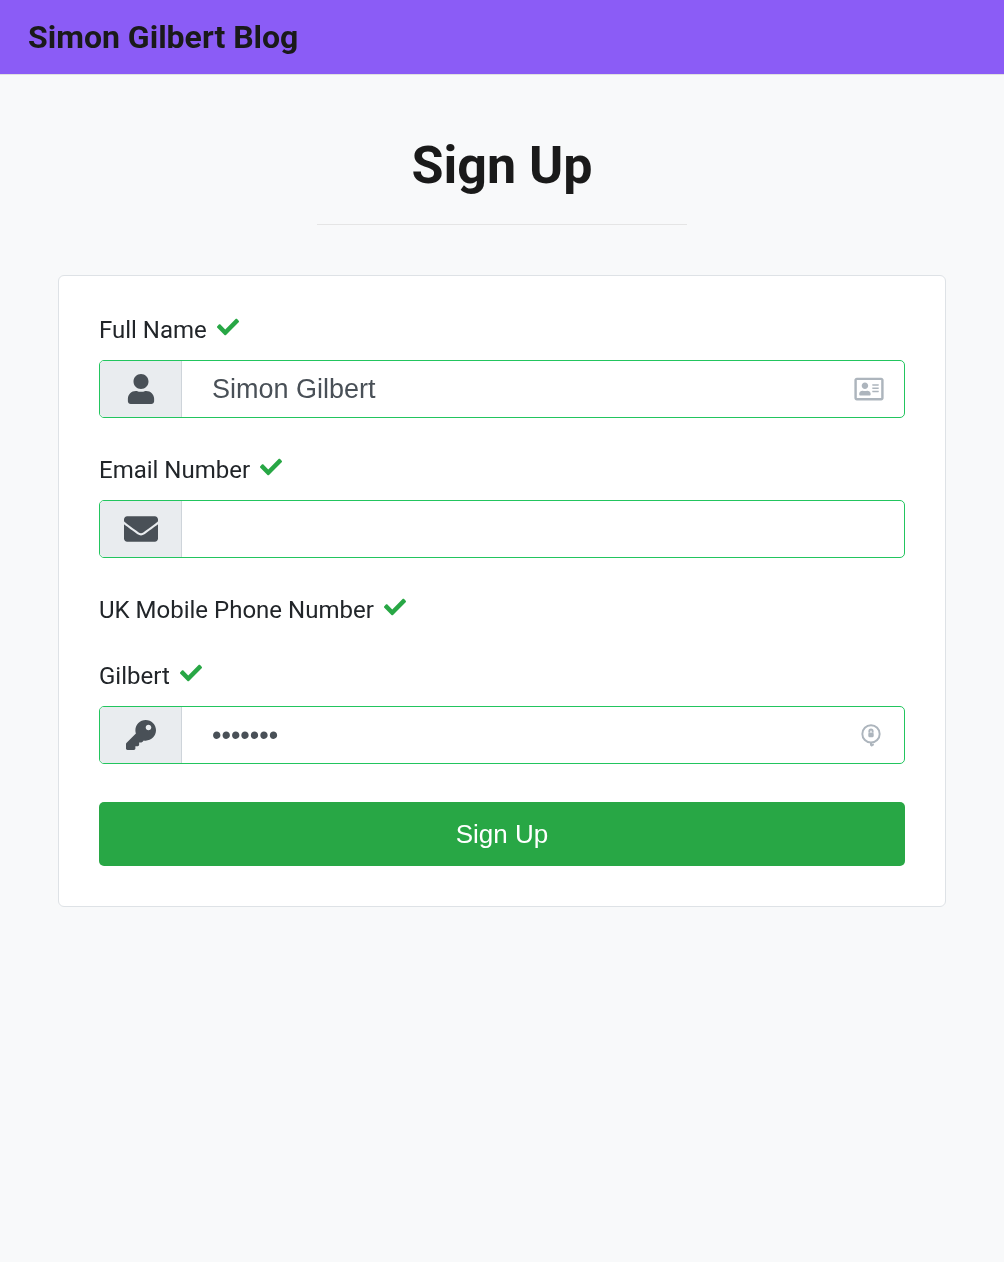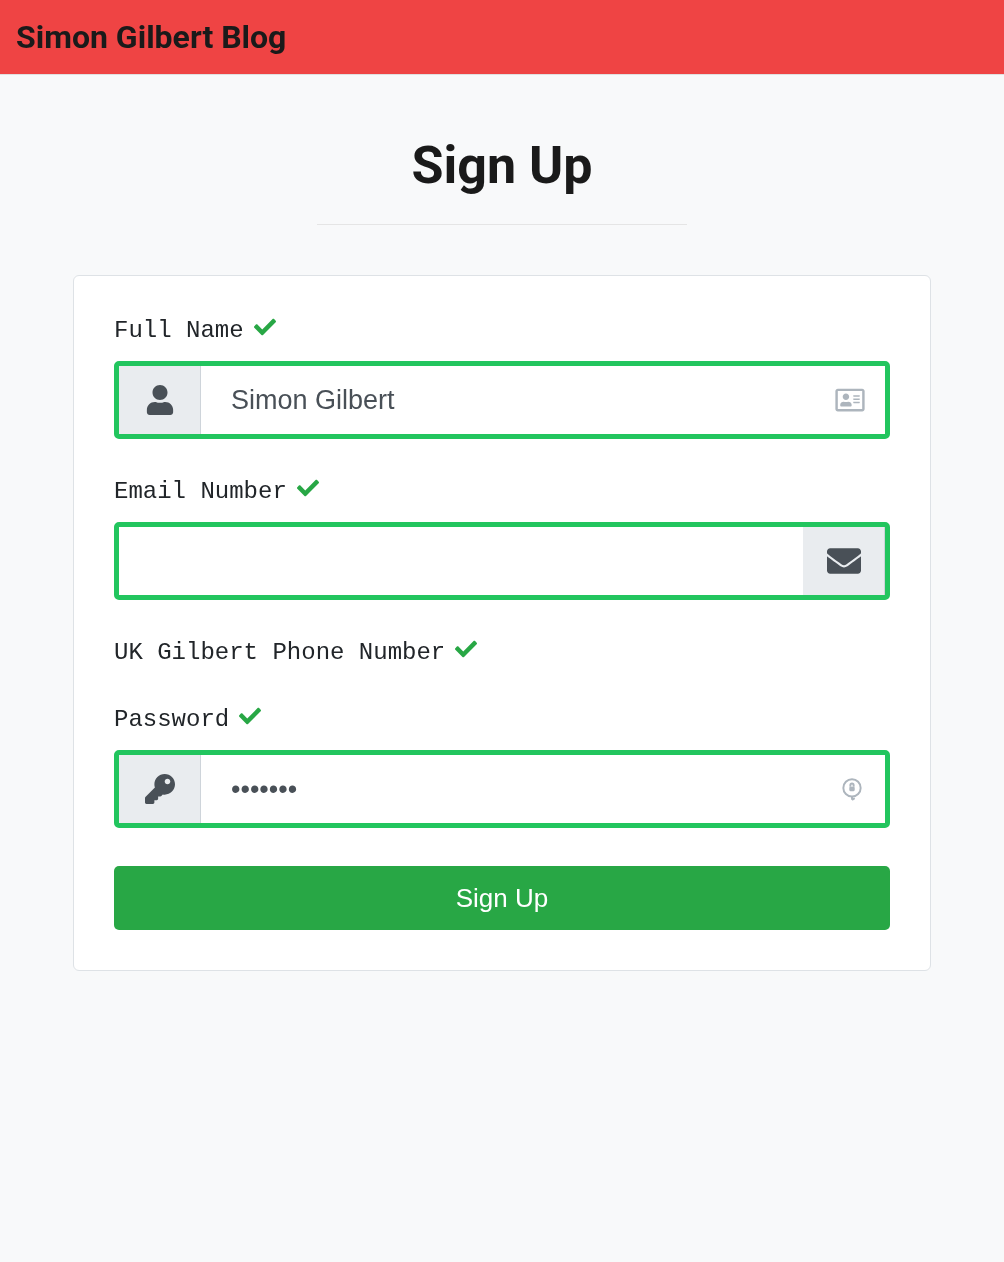--- a/index.html
+++ b/index.html
@@ -6,33 +6,33 @@
       box-sizing: border-box;
       margin: 0;
       padding: 0;
     }
     body {
       font-family: -apple-system, BlinkMacSystemFont, "Segoe UI", Roboto, "Helvetica Neue", Arial, sans-serif;
       background: #f8f9fa;
       color: #212529;
     }
     .navbar {
-      background: #ef4444;
+      background: #8b5cf6;
       border-bottom: 1px solid #e0e0e0;
-      padding: 18px 16px;
+      padding: 18px 28px;
     }
     .navbar-brand {
       font-size: 32px;
       font-weight: 700;
       color: #1a1a1a;
     }
     .container {
       max-width: 1004px;
       margin: 0 auto;
-      padding: 0 35px;
+      padding: 0 20px;
     }
     .page-header {
       text-align: center;
       margin-top: 60px;
       margin-bottom: 50px;
     }
     .page-title {
       font-size: 52px;
       font-weight: 700;
       color: #1a1a1a;
@@ -51,34 +51,32 @@
     .form-group {
       margin-bottom: 38px;
     }
     .form-label {
       font-size: 24px;
       color: #212529;
       display: flex;
       align-items: center;
       gap: 10px;
       margin-bottom: 16px;
-      font-family: Liberation Mono, monospace;
     }
     .check-icon {
       width: 22px;
       height: 22px;
       fill: #28a745;
     }
     .input-group {
       display: flex;
-      border: 5px solid #22c55e;
+      border: 1px solid #22c55e;
       border-radius: 5px;
       overflow: hidden;
-      height: 78px;
-      justify-content: flex-end;
+      height: 58px;
     }
     .input-group-prepend {
       background: #e9ecef;
       border-right: 1px solid #ced4da;
       width: 82px;
       display: flex;
       align-items: center;
       justify-content: center;
     }
     .input-group-prepend svg {
@@ -184,33 +182,33 @@
           <svg class="envelope-icon" viewBox="0 0 512 512">
               <path d="M502.3 190.8c3.9-3.1 9.7-.2 9.7 4.7V400c0 26.5-21.5 48-48 48H48c-26.5 0-48-21.5-48-48V195.6c0-5 5.7-7.8 9.7-4.7 22.4 17.4 52.1 39.5 154.1 113.6 21.1 15.4 56.7 47.8 92.2 47.6 35.7.3 72-32.8 92.3-47.6 102-74.1 131.6-96.3 154-113.7zM256 320c23.2.4 56.6-29.2 73.4-41.4 132.7-96.3 142.8-104.7 173.4-128.7 5.8-4.5 9.2-11.5 9.2-18.9v-19c0-26.5-21.5-48-48-48H48C21.5 64 0 85.5 0 112v19c0 7.4 3.4 14.3 9.2 18.9 30.6 23.9 40.7 32.4 173.4 128.7 16.8 12.2 50.2 41.8 73.4 41.4z"></path>
             </svg>
         </div>
       </div>
     </div>
 
     
     <div class="form-group">
       <label class="form-label">
-        <span>UK Gilbert Phone Number</span>
-        <span>
-          <svg class="check-icon" viewBox="0 0 512 512">
-              <path d="M173.9 439.4l-166.4-166.4c-10-10-10-26.2 0-36.2l36.2-36.2c10-10 26.2-10 36.2 0L192 312.7 432.1 72.6c10-10 26.2-10 36.2 0l36.2 36.2c10 10 10 26.2 0 36.2L210.1 439.4c-10 10-26.2 10-36.2 0z"></path>
-            </svg>
-        </span>
-      </label>
-    </div>
-
-    
-    <div class="form-group">
-      <label class="form-label">
-        <span>Password</span>
+        <span>UK Mobile Phone Number</span>
+        <span>
+          <svg class="check-icon" viewBox="0 0 512 512">
+              <path d="M173.9 439.4l-166.4-166.4c-10-10-10-26.2 0-36.2l36.2-36.2c10-10 26.2-10 36.2 0L192 312.7 432.1 72.6c10-10 26.2-10 36.2 0l36.2 36.2c10 10 10 26.2 0 36.2L210.1 439.4c-10 10-26.2 10-36.2 0z"></path>
+            </svg>
+        </span>
+      </label>
+    </div>
+
+    
+    <div class="form-group">
+      <label class="form-label">
+        <span>Gilbert</span>
         <span>
           <svg class="check-icon" viewBox="0 0 512 512">
               <path d="M173.9 439.4l-166.4-166.4c-10-10-10-26.2 0-36.2l36.2-36.2c10-10 26.2-10 36.2 0L192 312.7 432.1 72.6c10-10 26.2-10 36.2 0l36.2 36.2c10 10 10 26.2 0 36.2L210.1 439.4c-10 10-26.2 10-36.2 0z"></path>
             </svg>
         </span>
       </label>
       <div class="input-group">
         <div class="input-group-prepend">
           <svg viewBox="0 0 512 512">
               <path d="M512 176.001C512 273.203 433.202 352 336 352c-11.22 0-22.19-1.062-32.827-3.069l-24.012 27.014A23.999 23.999 0 0 1 261.223 384H224v40c0 13.255-10.745 24-24 24h-40v40c0 13.255-10.745 24-24 24H24c-13.255 0-24-10.745-24-24v-78.059c0-6.365 2.529-12.47 7.029-16.971l161.802-161.802C163.108 213.814 160 195.271 160 176 160 78.798 238.797.001 335.999 0 433.488-.001 512 78.511 512 176.001zM336 128c0 26.51 21.49 48 48 48s48-21.49 48-48-21.49-48-48-48-48 21.49-48 48z"></path>

